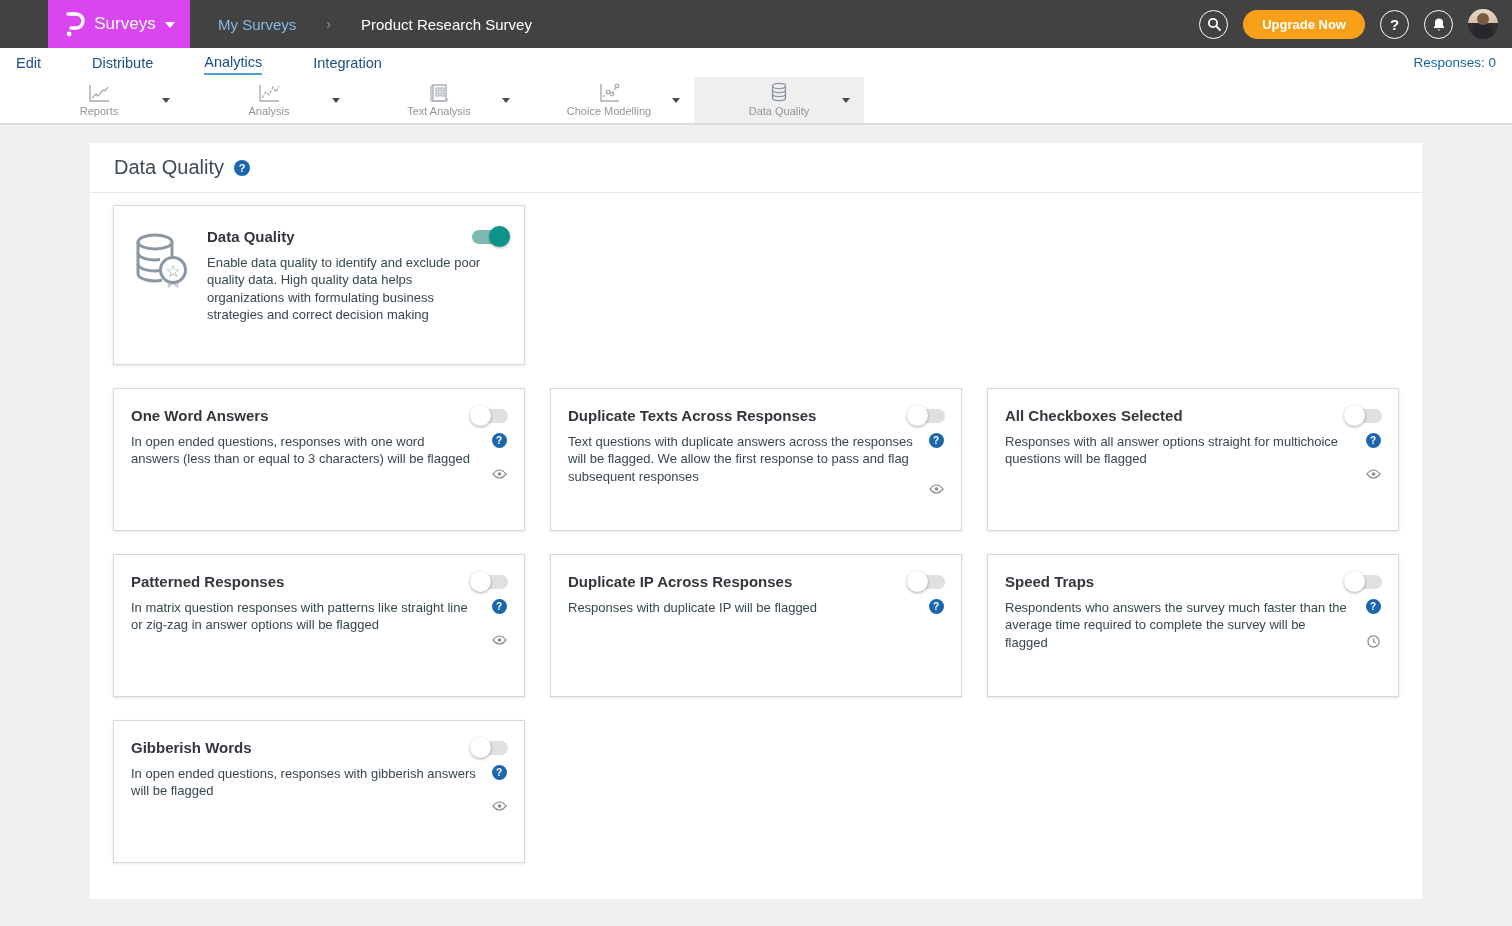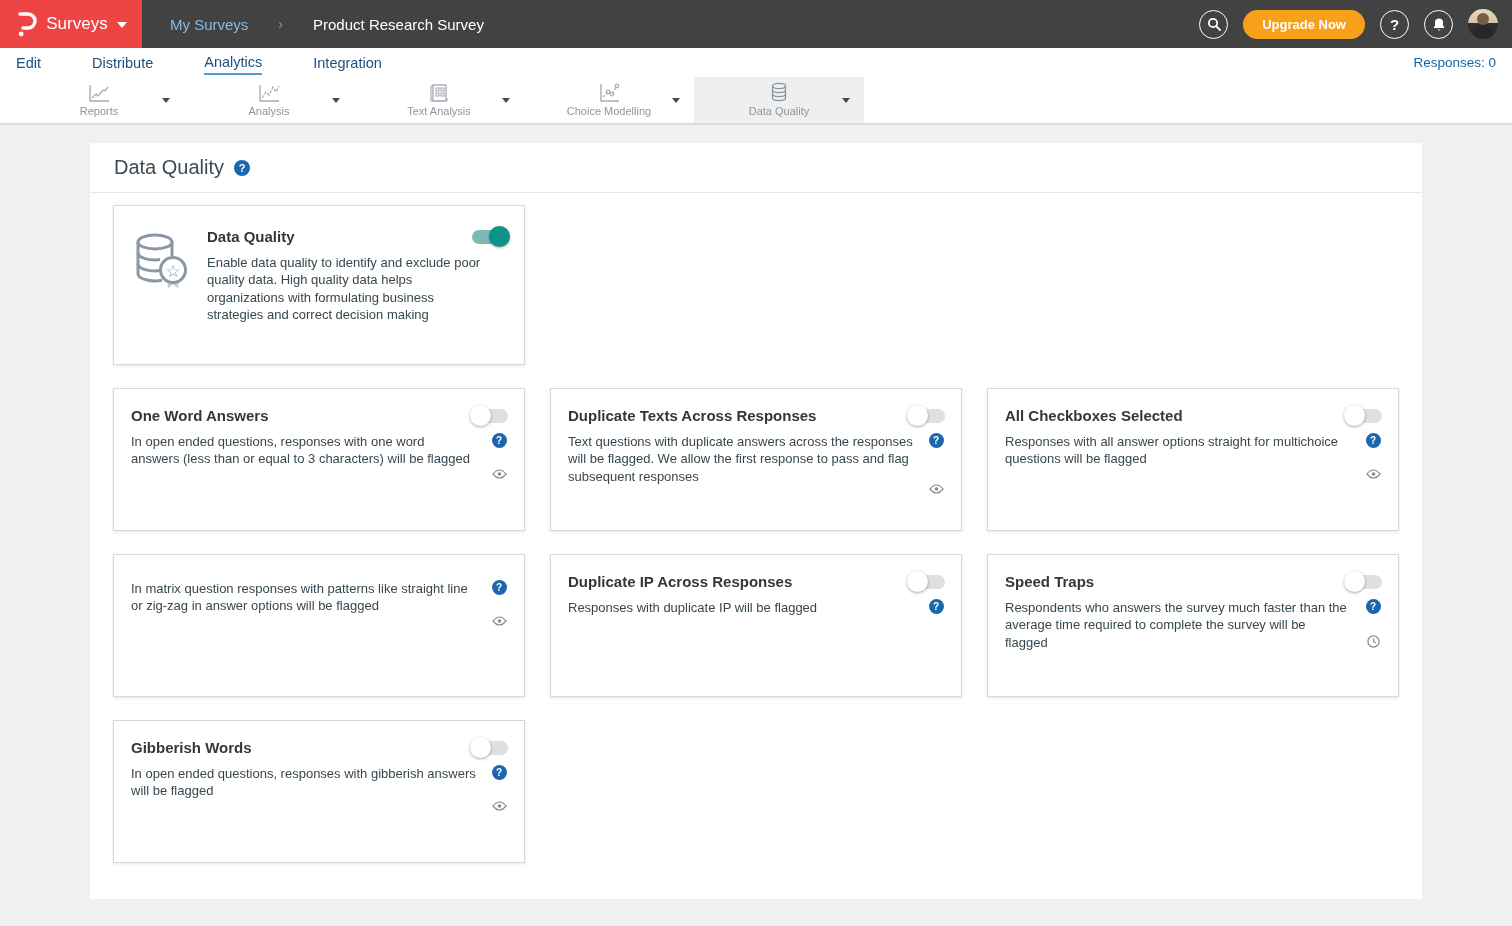--- a/index.html
+++ b/index.html
@@ -1,22 +1,22 @@
 <!DOCTYPE html>
 <html><head>
 <meta charset="utf-8">
 <style>
   * { margin:0; padding:0; box-sizing:border-box; }
   html,body { width:1512px; height:926px; overflow:hidden;
     font-family:"Liberation Sans", sans-serif; background:#f0f0f0; }
 
   
   .topbar { height:48px; background:#424242; display:flex; align-items:center; }
-  .brand { width:142px; height:48px; background:#ef4444; display:flex; align-items:center;
-    justify-content:center; gap:9px; cursor:pointer; }
+  .brand { width:142px; height:48px; background:#d946ef; display:flex; align-items:center;
+    justify-content:center; gap:9px; cursor:pointer;margin-left:48px; }
   .brand-label { color:#fff; font-size:17px; font-weight:500; }
   .brand-caret { width:0; height:0; border-left:5px solid transparent; border-right:5px solid transparent;
     border-top:6px solid #fff; margin-top:2px; }
   .breadcrumb { display:flex; align-items:center; gap:30px; margin-left:28px; flex:1; }
   .crumb-parent { color:#85b9e6; font-size:15px; cursor:pointer; }
   .crumb-sep { color:#9a9a9a; font-size:14px; }
   .crumb-current { color:#ffffff; font-size:15px; }
   .topbar-right { display:flex; align-items:center; gap:15px; padding-right:14px; }
   .circle-btn { width:29px; height:29px; border:1.5px solid #fff; border-radius:50%;
     display:flex; align-items:center; justify-content:center; cursor:pointer; color:#fff; }
@@ -296,20 +296,26 @@
             <span class="help-badge small">?</span>
             <svg class="eye-icon" width="15" height="10" viewBox="0 0 15 10">
               <path d="M1 5 q6.5 -8 13 0 q-6.5 8 -13 0 z" fill="none" stroke="#8a8a8a" stroke-width="1.2"></path>
               <circle cx="7.5" cy="5" r="1.8" fill="#8a8a8a"></circle>
             </svg>
           </span>
         </div>
       </div>
 
       <div class="card">
+        <div class="card-title-row">
+          <span class="card-title">Patterned Responses</span>
+          <div class="toggle">
+              <span class="knob"></span>
+            </div>
+        </div>
         <div class="card-body">
           <span class="card-desc">In matrix question responses with patterns like straight line or zig-zag in answer options will be flagged</span>
           <span class="icon-col">
             <span class="help-badge small">?</span>
             <svg class="eye-icon" width="15" height="10" viewBox="0 0 15 10">
               <path d="M1 5 q6.5 -8 13 0 q-6.5 8 -13 0 z" fill="none" stroke="#8a8a8a" stroke-width="1.2"></path>
               <circle cx="7.5" cy="5" r="1.8" fill="#8a8a8a"></circle>
             </svg>
           </span>
         </div>

